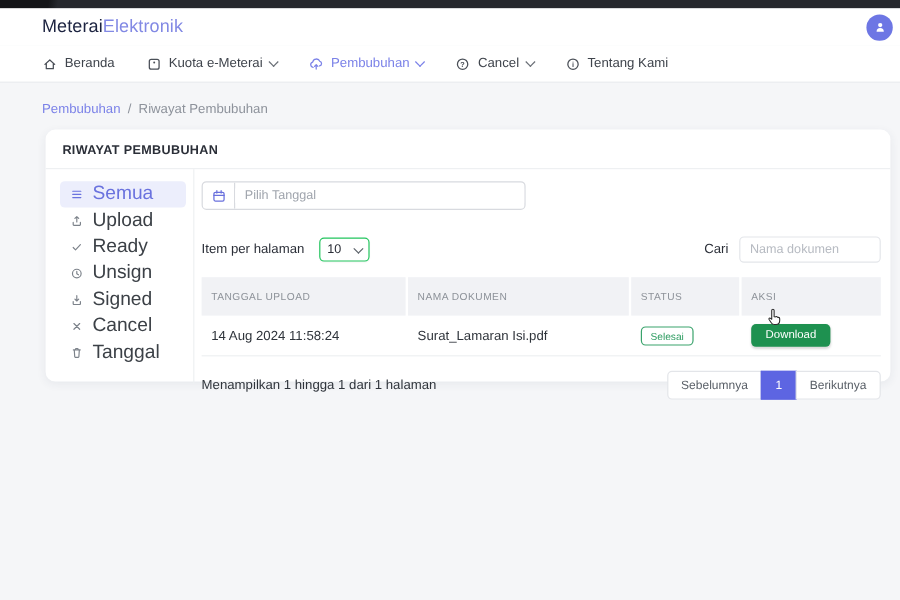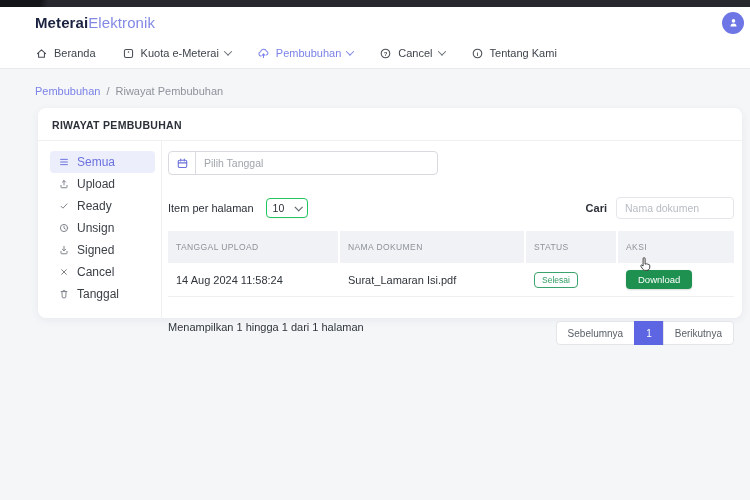--- a/index.html
+++ b/index.html
@@ -9,21 +9,21 @@
   }
   svg{display:block}
   .icon{fill:none;stroke:#7c828a;stroke-width:1.3;stroke-linecap:round;stroke-linejoin:round}
   
   .top-strip{position:absolute;top:0;left:0;width:750px;height:7px;
     background:linear-gradient(100deg,#141518 0px,#141518 40px,#26282d 48px,#26282d 100%)}
   
   .header{position:absolute;top:7px;left:0;width:750px;height:31px;background:#fff;
     display:flex;align-items:center;padding:0 6px 0 35px;box-sizing:border-box}
   .brand{font-size:15px;letter-spacing:.1px}
-  .brand-bold{font-weight:bold;color:#1c2340}
+  .brand-bold{font-weight:normal;color:#1c2340}
   .brand-light{color:#8289e4}
   .avatar{margin-left:auto;width:22px;height:22px;border-radius:50%;background:#6d76e4;
     display:flex;align-items:center;justify-content:center;cursor:pointer}
   
   .nav{position:absolute;top:38px;left:0;width:750px;height:31px;background:#fff;
     border-bottom:1px solid #e8eaee;display:flex;align-items:center;gap:26px;
     padding-left:35px;box-sizing:border-box;font-size:11px;color:#3f444c}
   .nav-item{display:flex;align-items:center;gap:6px;cursor:pointer;white-space:nowrap}
   .nav-item .icon{stroke:#4a4f57}
   .nav-item.active{color:#7b82e8}
@@ -37,57 +37,57 @@
   .crumb-link{color:#7b82e8;cursor:pointer}
   
   .card{position:absolute;left:38px;top:108px;width:704px;height:210px;background:#fff;
     border-radius:8px;box-shadow:0 2px 8px rgba(40,50,80,.07);box-sizing:border-box}
   .card-title{padding:11px 14px 9px;font-size:10.5px;font-weight:bold;color:#2b2f38;
     letter-spacing:.3px;border-bottom:1px solid #eef0f2}
   .card-body{display:flex;height:179px}
   
   .side{width:124px;border-right:1px solid #eef0f2;padding:10px 6px 0 12px;box-sizing:border-box;flex:none}
   .side-item{display:flex;align-items:center;gap:7px;height:22px;padding:0 8px;border-radius:4px;
-    font-size:12px;color:#3c4147;cursor:pointer}
+    font-size:16px;color:#3c4147;cursor:pointer}
   .side-item.active{background:#eceefc;color:#6a72de}
   .side-item.active .icon{stroke:#6a72de}
   
   .main{flex:1;padding:10px 8px 0 6px;box-sizing:border-box;position:relative}
   .date-input{width:270px;height:24px;border:1px solid #d8dadf;border-radius:4px;display:flex;
     align-items:center;background:#fff;box-sizing:border-box;overflow:hidden}
   .date-icon-seg{width:26px;height:100%;display:flex;align-items:center;justify-content:center;
     border-right:1px solid #d8dadf;cursor:pointer}
   .date-field{border:none;outline:none;flex:1;font-size:10.5px;padding:0 8px;color:#333;min-width:0;
     font-family:Liberation Sans, sans-serif}
   .date-field::placeholder{color:#a0a5ad}
   .controls-row{margin-top:22px;display:flex;align-items:center;font-size:11px;color:#2b2f38}
   .per-page{margin-left:12px;width:42px;height:20px;border:1px solid #22c55e;border-radius:4px;
     display:flex;align-items:center;justify-content:space-between;padding:0 6px;box-sizing:border-box;
     font-size:10.5px;color:#2b2f38;background:#fff;cursor:pointer;box-shadow:0 1px 1px rgba(0,0,0,.03)}
   .sm-caret{width:5px;height:5px;border-right:1.2px solid #5a6068;border-bottom:1.2px solid #5a6068;
     transform:rotate(45deg) translateY(-1px)}
   .search-wrap{margin-left:auto;display:flex;align-items:center;gap:9px}
-  .search-label{font-weight:bold;color:#2b2f38}
+  .search-label{font-weight:normal;color:#2b2f38}
   .search-input{width:118px;height:22px;border:1px solid #e4e6ea;border-radius:4px;font-size:10.5px;
     padding:0 8px;outline:none;box-sizing:border-box;color:#333;font-family:"Liberation Sans",sans-serif}
   .search-input::placeholder{color:#b7bbc2}
   
   .table{margin-top:12px}
   .thead{display:flex;gap:2px;height:32px;font-size:8.5px;color:#8d9299;letter-spacing:.4px}
   .th{background:#f1f2f5;display:flex;align-items:center;padding:0 8px;box-sizing:border-box}
   .trow{display:flex;gap:2px;height:33px;align-items:center;border-bottom:1px solid #eef0f2;
     font-size:11px;color:#2f343b}
   .td{padding:0 8px;box-sizing:border-box}
   .c1{width:170px;flex:none}.c2{width:184px;flex:none}.c3{width:90px;flex:none}.c4{flex:1}
   .badge{display:inline-block;border:1px solid #3aa36c;color:#2e9c61;font-size:8.5px;
     padding:2px 7px;border-radius:4px;background:#fff}
   .btn-download{background:#1e9150;color:#fff;font-size:9.5px;padding:4px 12px;border-radius:4px;
     border:none;cursor:pointer;font-family:"Liberation Sans",sans-serif;box-shadow:0 1px 2px rgba(0,0,0,.15)}
   
-  .footer-row{margin-top:24px;display:flex;}
+  .footer-row{margin-top:12px;display:flex;align-items:center}
   .summary{font-size:11px;color:#2f343b}
   .pagination{margin-left:auto;display:flex}
   .page-btn{height:24px;padding:0 11px;display:flex;align-items:center;border:1px solid #e3e5e9;
     background:#fff;font-size:10px;color:#5a6068;box-sizing:border-box;cursor:pointer}
   .page-btn + .page-btn{margin-left:-1px}
   .page-btn.first{border-radius:4px 0 0 4px}
   .page-btn.last{border-radius:0 4px 4px 0}
   .page-btn.active{background:#5d65e2;border-color:#5d65e2;color:#fff}
   
   .cursor{position:absolute;left:637px;top:257px;width:16px;height:16px;z-index:50;pointer-events:none}

